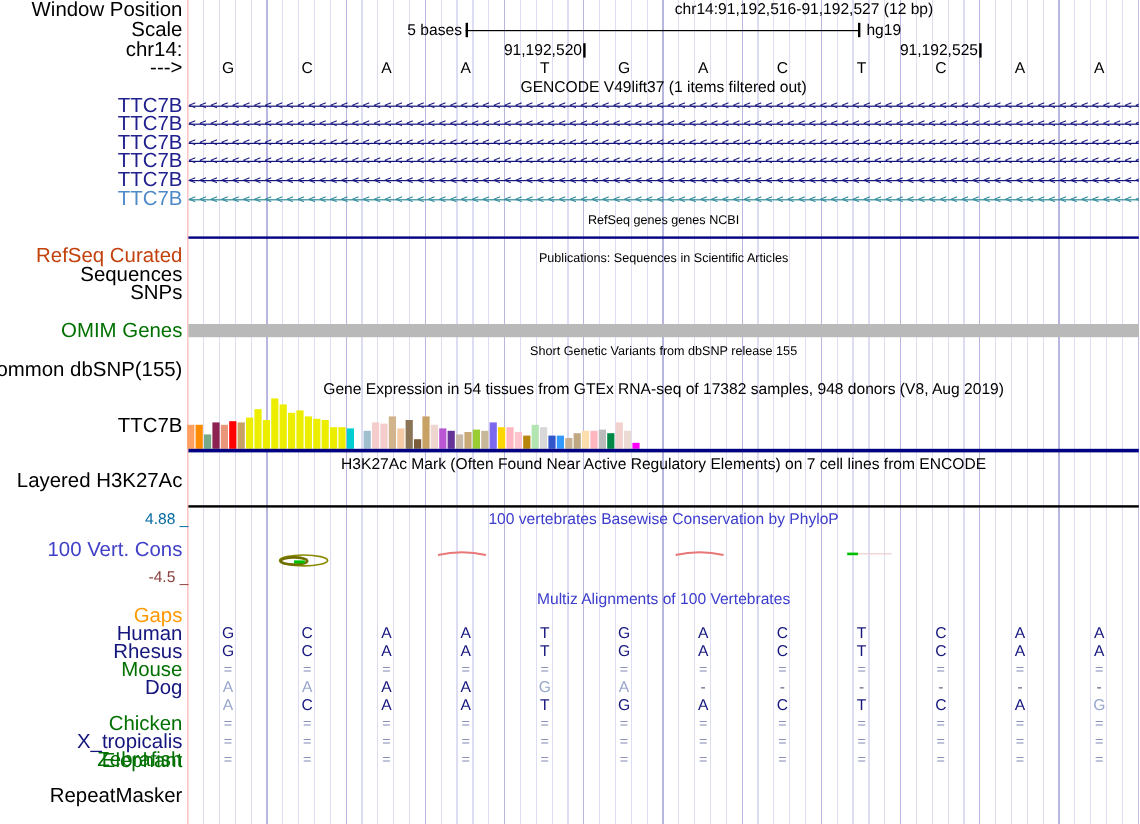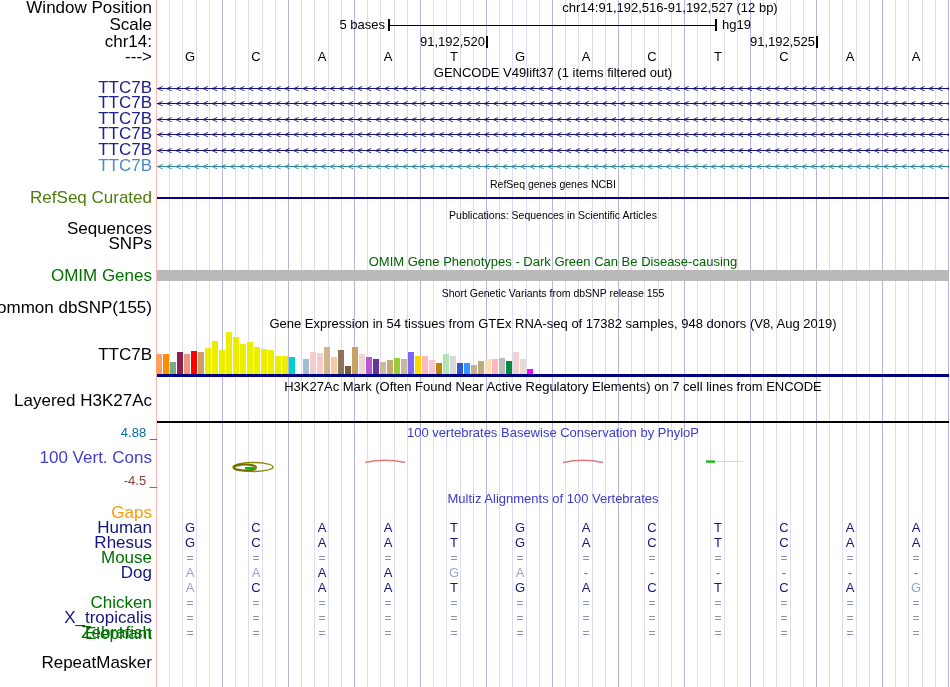--- a/index.html
+++ b/index.html
@@ -51,28 +51,27 @@
   <div class="abs" style="left:385px;width:100px;text-align:right;top:35px">91,192,520</div>
   <div class="vtick" style="left:486px;top:36px;height:12px"></div>
   <div class="abs" style="left:715px;width:100px;text-align:right;top:35px">91,192,525</div>
   <div class="vtick" style="left:816px;top:36px;height:12px"></div>
 
   <div class="lbl" style="top:50px">---&gt;</div>
 
   <div class="ttl" style="top:66px">GENCODE V49lift37 (1 items filtered out)</div>
 
   <div class="ttl small" style="top:178px">RefSeq genes genes NCBI</div>
-  <div class="lbl" style="top:191px;color:#4d7c0f">RefSeq Curated</div>
+  <div class="lbl" style="top:206px;color:#c2410c">RefSeq Curated</div>
   <div class="hline" style="top:197px;height:2px;background:#000080"></div>
 
   <div class="ttl small" style="top:209px">Publications: Sequences in Scientific Articles</div>
   <div class="lbl" style="top:222px">Sequences</div>
   <div class="lbl" style="top:237px">SNPs</div>
 
-  <div class="ttl" style="top:255px;color:#006400">OMIM Gene Phenotypes - Dark Green Can Be Disease-causing</div>
   <div class="hline" style="top:270px;height:11px;background:#b9b9b9"></div>
   <div class="lbl" style="top:269px;color:#007000">OMIM Genes</div>
 
   <div class="ttl small" style="top:287px">Short Genetic Variants from dbSNP release 155</div>
   <div class="lbl" style="top:301px">Common dbSNP(155)</div>
 
   <div class="ttl" style="top:317px">Gene Expression in 54 tissues from GTEx RNA-seq of 17382 samples, 948 donors (V8, Aug 2019)</div>
   <div class="lbl" style="top:348px">TTC7B</div>
   <div class="bars" id="gtex-bars">
       <div style="height: 20px; background: rgb(255, 160, 96);"></div>

